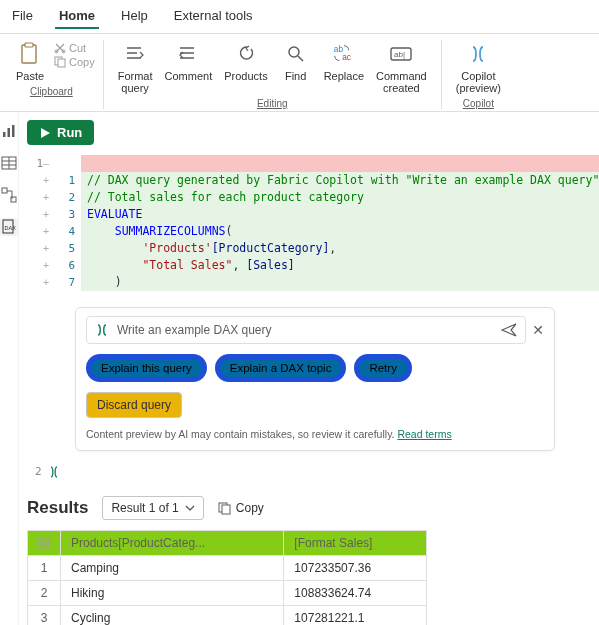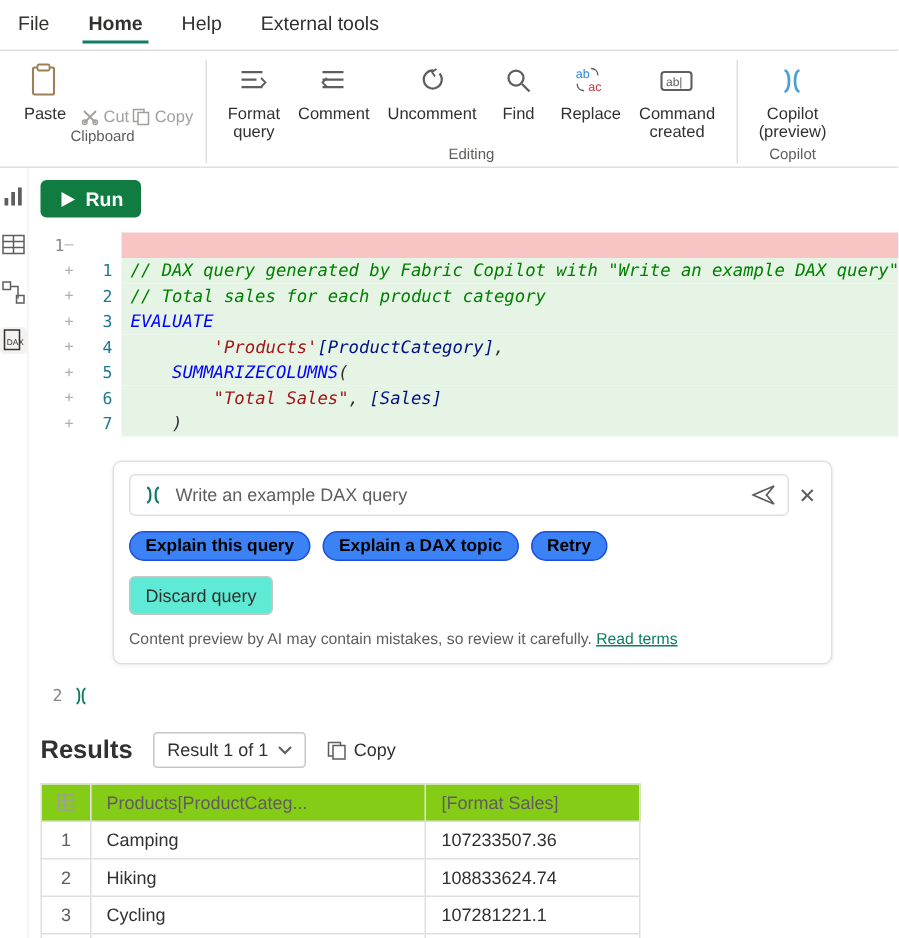--- a/index.html
+++ b/index.html
@@ -7,64 +7,64 @@
   
   
   .menubar { display: flex; padding: 4px 8px; gap: 18px; border-bottom: 1px solid #e1dfdd; font-size: 13px; }
   .menubar-item { padding: 4px 4px; cursor: pointer; }
   .menubar-item.active { border-bottom: 2px solid #0e7c66; font-weight: 600; }
   
   
   .ribbon { display: flex; padding: 6px 8px 2px; border-bottom: 1px solid #e1dfdd; }
   .ribbon-divider { width: 1px; background: #e1dfdd; margin: 0 8px; }
   .ribbon-group { display: flex; flex-direction: column; align-items: center; }
-  .ribbon-group-label { font-size: 10px; color: #605e5c; margin-top: 2px; }
+  .ribbon-group-label { font-size: 10px; color: #605e5c; margin-top: 2px; text-decoration: underline; }
   .ribbon-btns { display: flex; align-items: flex-start; }
   .ribbon-btn { display: flex; flex-direction: column; align-items: center; justify-content: flex-start; padding: 2px 6px; min-width: 44px; cursor: pointer; }
   .ribbon-btn-icon { width: 24px; height: 24px; display: flex; align-items: center; justify-content: center; margin-bottom: 4px; }
   .ribbon-btn-label { font-size: 11px; text-align: center; line-height: 1.1; }
   .clipboard-col { display: flex; }
-  .paste-side { display: flex; flex-direction: row; gap: 2px; padding-top: 2px; margin-left: 2px; align-items: flex-end; }
+  .paste-side { display: flex; flex-direction: column; gap: 2px; padding-top: 2px; margin-left: 2px; }
   .paste-side-item { display: flex; align-items: center; gap: 3px; font-size: 11px; color: #a19f9d; }
   
   
   .main { display: flex; }
   .leftnav { width: 30px; display: flex; flex-direction: column; align-items: center; padding-top: 10px; gap: 14px; border-right: 1px solid #f3f2f1; }
   .leftnav-item { width: 18px; height: 18px; display: flex; align-items: center; justify-content: center; cursor: pointer; color: #605e5c; }
   .leftnav-item.active { background: #f3f2f1; border-radius: 3px; }
   
   .content { flex: 1; padding: 8px 12px 20px 8px; }
   
   .run-btn { background: #107c41; color: #fff; border: none; border-radius: 4px; padding: 5px 12px; font-size: 13px; font-weight: 600; display: inline-flex; align-items: center; gap: 6px; cursor: pointer; }
   
   
   .editor-wrap { display: flex; margin-top: 10px; }
   .gutter { width: 26px; text-align: right; color: #237893; font-size: 11px; padding-right: 6px; line-height: 17px; font-family: Consolas, monospace; }
   .gutter-outer { width: 16px; text-align: right; color: #888; font-size: 11px; line-height: 17px; font-family: Consolas, monospace; }
   .fold-col { width: 12px; color: #b0b0b0; font-size: 10px; line-height: 17px; font-family: Consolas, monospace; }
   .code-lines { flex: 1; font-family: Consolas, monospace; font-size: 11.5px; line-height: 17px; }
   .code-line { padding-left: 6px; white-space: pre; }
   .hl-pink { background: #f8c4c4; }
-  .hl-green { background: #e6f4e6; font-style: italic; }
+  .hl-green { background: #e6f4e6; }
   .tok-comment { color: #008000; }
   .tok-kw { color: #0000ff; }
   .tok-fn { color: #0000ff; }
   .tok-str { color: #a31515; }
   .tok-col { color: #001080; }
   
   
   .copilot-panel { margin: 16px 0 0 48px; border: 1px solid #e1dfdd; border-radius: 6px; padding: 8px 10px 10px; width: 480px; box-shadow: 0 1px 3px rgba(0,0,0,0.06); }
   .copilot-input-row { display: flex; align-items: center; gap: 8px; border: 1px solid #e1dfdd; border-radius: 4px; padding: 5px 8px; justify-content: center; }
   .copilot-input-row input { flex: 1; border: none; outline: none; font-size: 12px; color: #605e5c; }
   .copilot-close { margin-left: 6px; color: #605e5c; cursor: pointer; font-size: 14px; }
   .chip-row { display: flex; gap: 8px; margin-top: 10px; }
-  .chip { border: 1px solid #1d4ed8; border-radius: 14px; padding: 3px 10px; font-size: 11.5px; cursor: pointer; background: #3b82f6; font-weight: bold; }
+  .chip { border: 5px solid #1d4ed8; border-radius: 14px; padding: 3px 10px; font-size: 11.5px; cursor: pointer; background: #0369a1; }
   .action-row { display: flex; gap: 8px; margin-top: 10px; }
   .btn-primary { background: #0e7c66; color: #fff; border: none; border-radius: 4px; padding: 5px 10px; font-size: 12px; cursor: pointer; }
-  .btn-secondary { background: #5eead4; color: #323130; border: 1px solid #c8c6c4; border-radius: 4px; padding: 5px 10px; font-size: 12px; cursor: pointer; }
+  .btn-secondary { background: #eab308; color: #323130; border: 1px solid #c8c6c4; border-radius: 4px; padding: 5px 10px; font-size: 12px; cursor: pointer; }
   .disclaimer { font-size: 10.5px; color: #605e5c; margin-top: 10px; }
   .disclaimer a { color: #0e7c66; text-decoration: underline; cursor: pointer; }
   
   .line2-row { display: flex; align-items: center; gap: 6px; margin: 14px 0 0 8px; font-size: 11px; color: #888; font-family: Consolas, monospace; }
   
   
   .results { margin-top: 18px; }
   .results-header { display: flex; align-items: center; gap: 14px; margin-bottom: 10px; }
   .results-title { font-size: 17px; font-weight: 600; }
   .results-dd { border: 1px solid #c8c6c4; border-radius: 3px; padding: 4px 8px; font-size: 12px; display: inline-flex; align-items: center; gap: 6px; cursor: pointer; }
@@ -149,21 +149,21 @@
           </div>
         <div class="ribbon-btn-label">Comment</div>
       </div>
       <div class="ribbon-btn">
         <div class="ribbon-btn-icon">
             <svg width="22" height="22" viewBox="0 0 22 22">
               <path d="M12 4a6 6 0 1 0 4 2" stroke="#605e5c" stroke-width="1.5" fill="none"></path>
               <path d="M14 3l-3 2 2 3" stroke="#605e5c" stroke-width="1.2" fill="none"></path>
             </svg>
           </div>
-        <div class="ribbon-btn-label">Uncomment</div>
+        <div class="ribbon-btn-label">Products</div>
       </div>
       <div class="ribbon-btn">
         <div class="ribbon-btn-icon">
             <svg width="22" height="22" viewBox="0 0 22 22">
               <circle cx="9" cy="9" r="5" fill="none" stroke="#605e5c" stroke-width="1.5"></circle>
               <path d="M13 13l5 5" stroke="#605e5c" stroke-width="1.5"></path>
             </svg>
           </div>
         <div class="ribbon-btn-label">Find</div>
       </div>
@@ -269,22 +269,22 @@
         <div>4</div>
         <div>5</div>
         <div>6</div>
         <div>7</div>
       </div>
       <div class="code-lines">
         <div class="code-line hl-pink">&nbsp;</div>
         <div class="code-line hl-green"><span class="tok-comment">// DAX query generated by Fabric Copilot with "Write an example DAX query"</span></div>
         <div class="code-line hl-green"><span class="tok-comment">// Total sales for each product category</span></div>
         <div class="code-line hl-green"><span class="tok-kw">EVALUATE</span></div>
+        <div class="code-line hl-green">    <span class="tok-fn">SUMMARIZECOLUMNS</span>(</div>
         <div class="code-line hl-green">        <span class="tok-str">'Products'</span><span class="tok-col">[ProductCategory]</span>,</div>
-        <div class="code-line hl-green">    <span class="tok-fn">SUMMARIZECOLUMNS</span>(</div>
         <div class="code-line hl-green">        <span class="tok-str">"Total Sales"</span>, <span class="tok-col">[Sales]</span></div>
         <div class="code-line hl-green">    )</div>
       </div>
     </div>
 
     
     <div class="copilot-panel">
       <div style="display:flex;align-items:center;">
         <div class="copilot-input-row" style="flex:1">
           <span>

